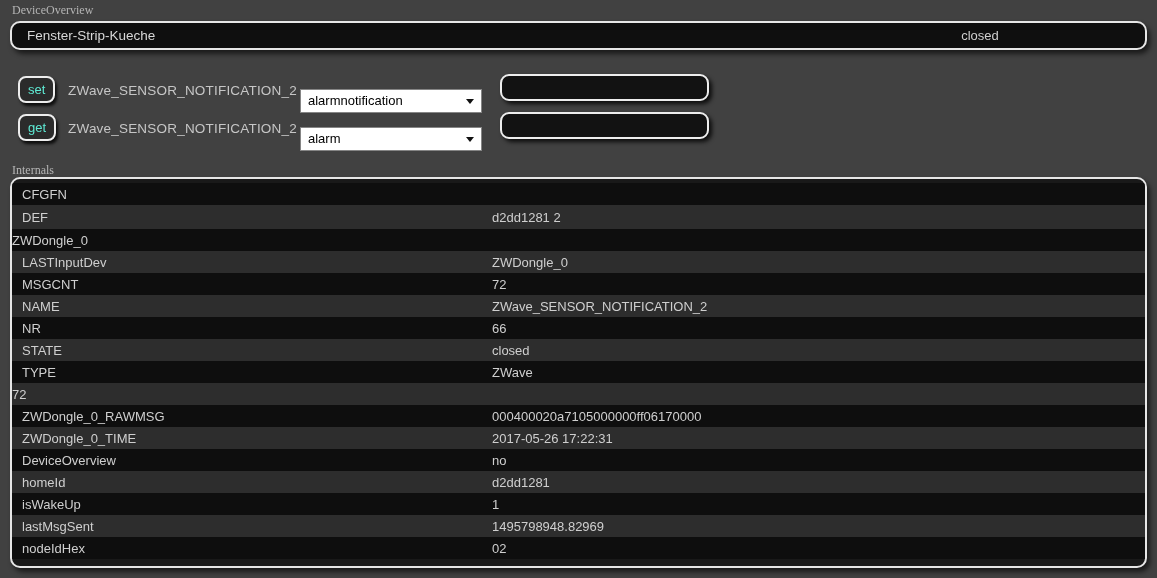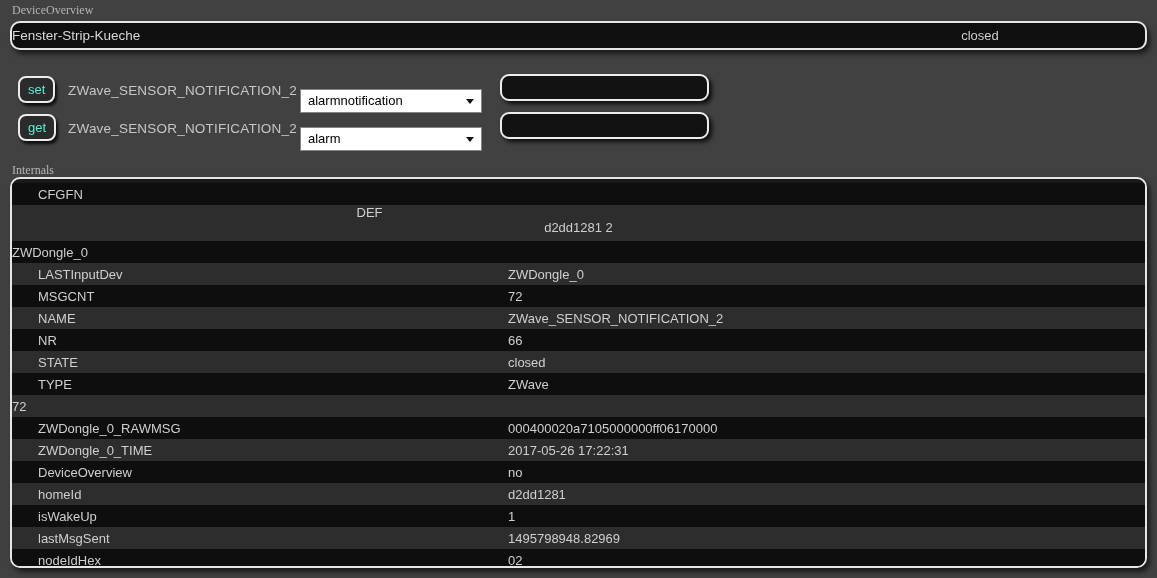--- a/index.html
+++ b/index.html
@@ -23,21 +23,21 @@
     border:2px solid #e6e6e6;
     border-radius:10px;
     box-shadow:3px 4px 5px rgba(0,0,0,0.6);
   }
   #device-box{
     top:21px;width:1133px;height:25px;
     display:flex;align-items:center;
     background:#0f0f0f;
   }
   .device-name{
-    flex:1;
+    flex:1;padding-left:15px;
     font-size:13.5px;color:#d8d8d8;
     text-decoration:none;cursor:pointer;
   }
   .device-state{
     width:330px;text-align:center;
     font-size:13px;color:#cfcfcf;
   }
 
   #controls{
     position:absolute;left:18px;top:74px;
@@ -90,23 +90,23 @@
     top:177px;width:1133px;height:380px;
     padding:4px 0 3px 0;
     overflow:hidden;
   }
   .irow{
     display:flex;align-items:center;
     height:22px;font-size:13px;color:#cfcfcf;
   }
   .irow.row-a{background:#0e0e0e;}
   .irow.row-b{background:#2d2d2d;}
-  .irow.tall{height:36px;flex-direction:column;}
+  .irow.tall{height:24px;}
   .ikey{
-    width:470px;padding-left:26px;
+    width:470px;padding-left:10px;
     white-space:nowrap;overflow:hidden;
   }
   .ival{flex:1;white-space:nowrap;overflow:hidden;}
 </style>
 </head>
 <body>
 
 <div id="overview-label" class="section-label">DeviceOverview</div>
 
 <div id="device-box" class="panel">

